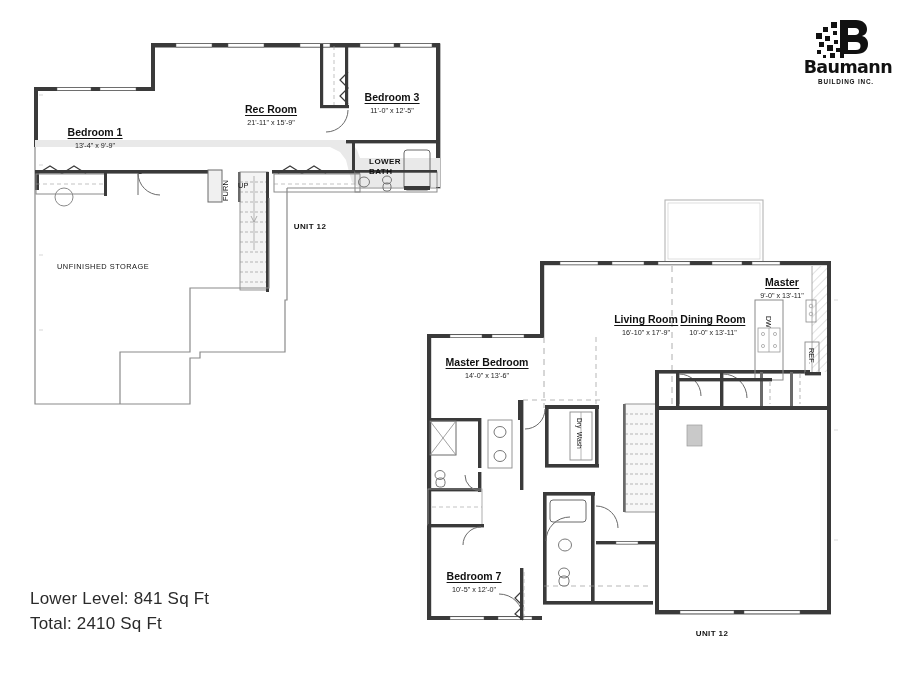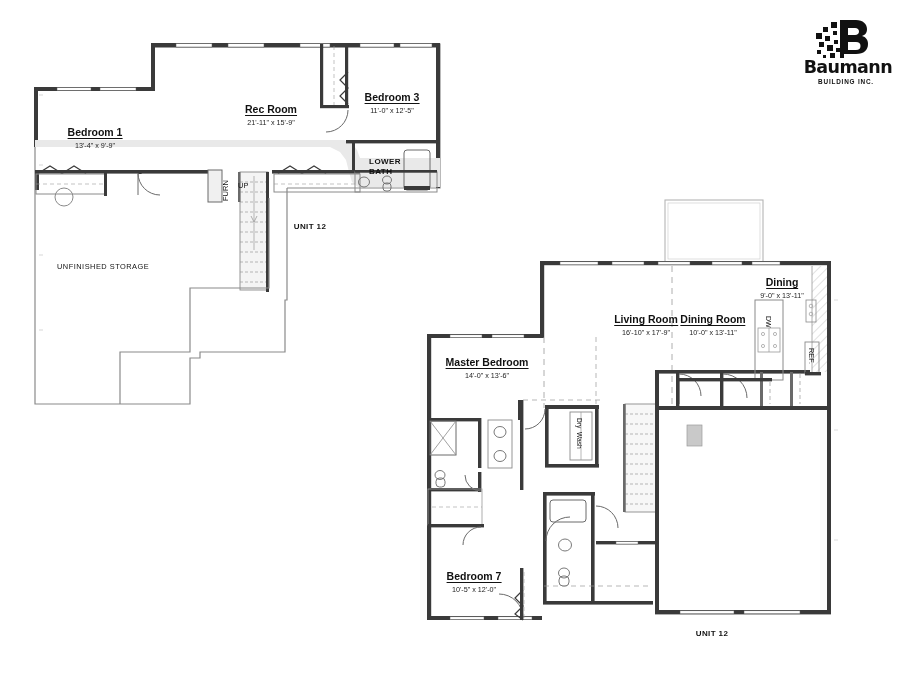--- a/index.html
+++ b/index.html
@@ -334,39 +334,41 @@
     <div class="nm">Living Room</div>
     <div class="dim">16'-10" x 17'-9"</div>
   </div>
 
   <div class="roomlabel" style="left:713px;top:309px;">
     <div class="nm">Dining Room</div>
     <div class="dim">10'-0" x 13'-11"</div>
   </div>
 
   <div class="roomlabel" style="left:782px;top:272px;">
-    <div class="nm">Dining</div>
+    <div class="nm">Master</div>
     <div class="dim">9'-0" x 13'-11"</div>
   </div>
 
   <div class="roomlabel" style="left:474px;top:566px;">
     <div class="nm">Bedroom 7</div>
     <div class="dim">10'-5" x 12'-0"</div>
   </div>
 
   <div class="vert" style="left:772px;top:316px;transform:rotate(90deg);font-size:7px;">DW</div>
 
   <div class="vert" style="left:816px;top:348px;transform:rotate(90deg);font-size:7.4px;">REF.</div>
 
   <div class="vert" style="left:583px;top:418px;transform:rotate(90deg);font-size:6.6px;">Dry</div>
   <div class="vert" style="left:583px;top:432px;transform:rotate(90deg);font-size:6.6px;">Wash</div>
 
   <div class="plainlabel" style="left:712px;top:629px;">UNIT 12</div>
 
   <div class="sqft">
+    <div>Lower Level: 841 Sq Ft</div>
+    <div>Total: 2410 Sq Ft</div>
   </div>
 
   <div class="logo">
     <svg class="mark" viewBox="0 0 62 42">
       <g fill="#111111">
         <path d="M26,2 h16 c7,0 11,4 11,9 c0,4 -2,6 -5,7 c4,1 6,4 6,8 c0,6 -4,10 -12,10 h-16 z
                  M34,10 v7 h7 c2.5,0 4,-1.3 4,-3.5 c0,-2.2 -1.5,-3.5 -4,-3.5 z
                  M34,24 v8 h8 c3,0 4.5,-1.5 4.5,-4 c0,-2.5 -1.5,-4 -4.5,-4 z"></path>
         <rect x="17" y="4" width="6" height="6"></rect>
         <rect x="9" y="9" width="5" height="5"></rect>

